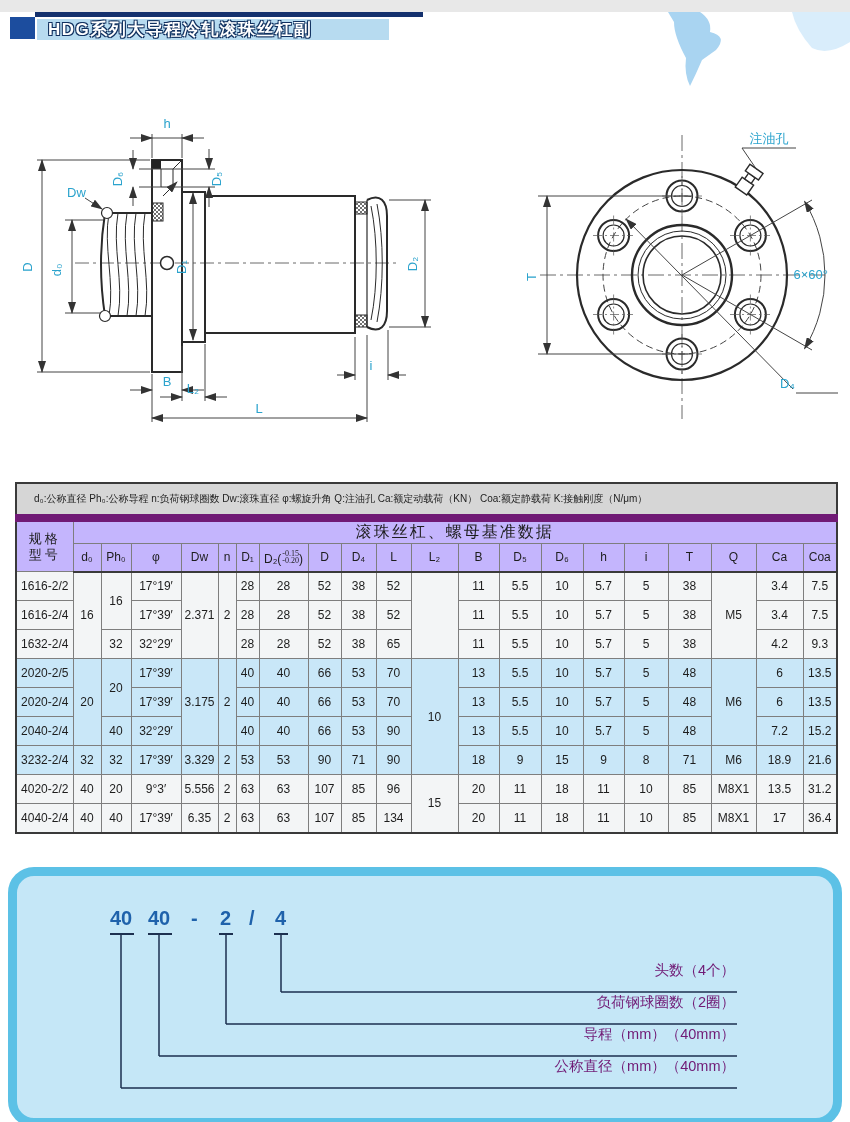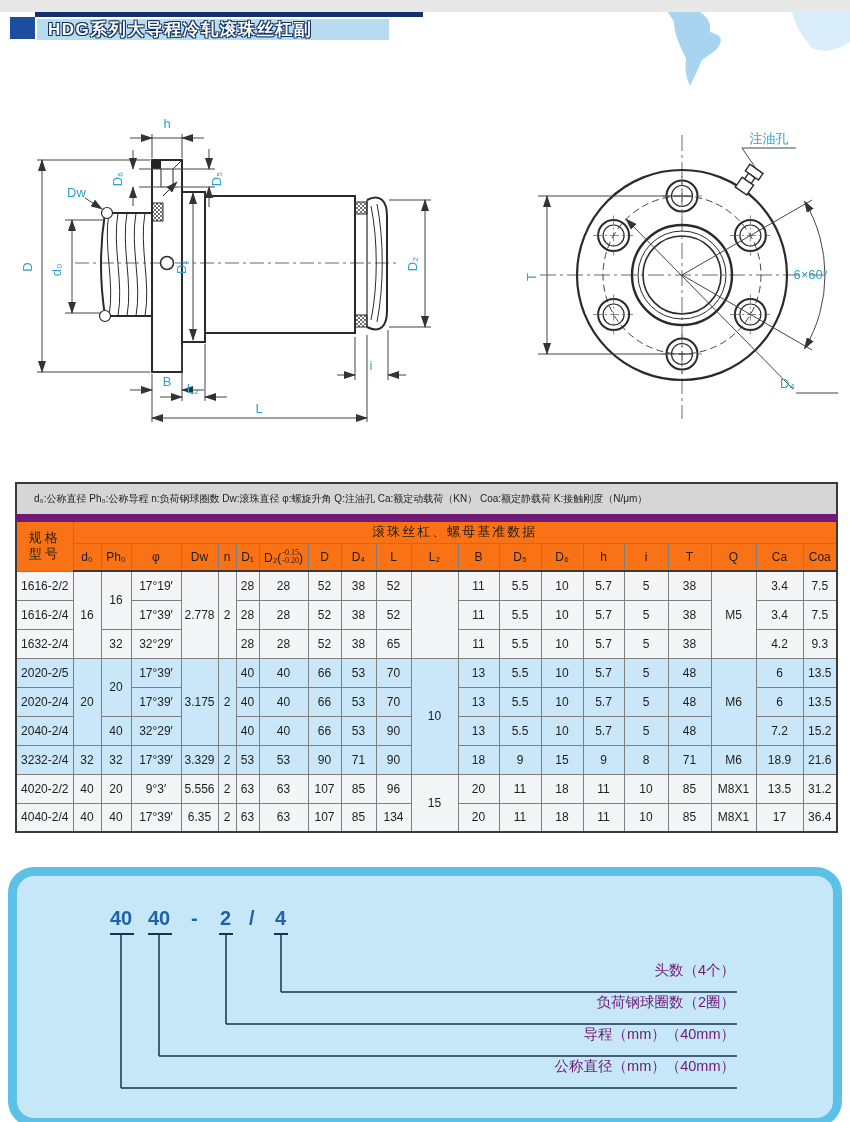--- a/index.html
+++ b/index.html
@@ -14,23 +14,23 @@
         text-shadow:-1px -1px 0 #10305f,1px -1px 0 #10305f,-1px 1px 0 #10305f,1px 1px 0 #10305f;}
   .map{position:absolute;left:640px;top:0;width:210px;height:90px;}
   
   svg text.lab{fill:#2ba3cd;font-size:13px;font-family:"Liberation Sans","DejaVu Sans",sans-serif;}
   
   table.spec{position:absolute;left:15px;top:470px;width:820px;border-collapse:collapse;
         table-layout:fixed;border:2px solid #3a3a3a;font-size:12px;color:#1d1d1d;}
   table.spec td{border:1px solid #7e7e7e;text-align:center;vertical-align:middle;padding:0;overflow:hidden;}
   tr.legend-row td{background:#d6d6d6;font-size:10px;text-align:left;padding:0 17px;height:30px;
         border-bottom:8px solid #701a75;white-space:nowrap;}
-  .hdr{background:#f97316;}
+  .hdr{background:#c4b5fd;}
   tr.group-row{height:25px;}
-  td.group{font-size:13px;letter-spacing:2px;}
+  td.group{font-size:16px;letter-spacing:2px;}
   td.speccell div{line-height:16px;letter-spacing:3px;font-size:13px;}
   tr.colhdr{height:28px;}
   tr.colhdr td{border-bottom:2px solid #3a3a3a;}
   tr.data{height:29px;}
   tr.plain td{background:#f3f5f6;}
   tr.blue td{background:#c9e7f8;}
   td.va-top{vertical-align:top;padding-top:7px;}
   .tol{display:inline-block;vertical-align:-1px;font-size:8px;line-height:7.5px;margin-left:1px;}
   .tol i{display:block;font-style:normal;font-family:Liberation Serif, serif;}
   
@@ -252,21 +252,21 @@
           <td class="hdr"><span>T</span></td>
           <td class="hdr"><span>Q</span></td>
           <td class="hdr"><span>Ca</span></td>
           <td class="hdr"><span>Coa</span></td>
         </tr>
         <tr class="data plain">
           <td class="model">1616-2/2</td>
           <td rowspan="3">16</td>
           <td rowspan="2">16</td>
           <td>17°19′</td>
-          <td rowspan="3">2.778</td>
+          <td rowspan="3">2.371</td>
           <td rowspan="3">2</td>
           <td>28</td>
           <td>28</td>
           <td>52</td>
           <td>38</td>
           <td>52</td>
           <td rowspan="3"></td>
           <td>11</td>
           <td>5.5</td>
           <td>10</td>

